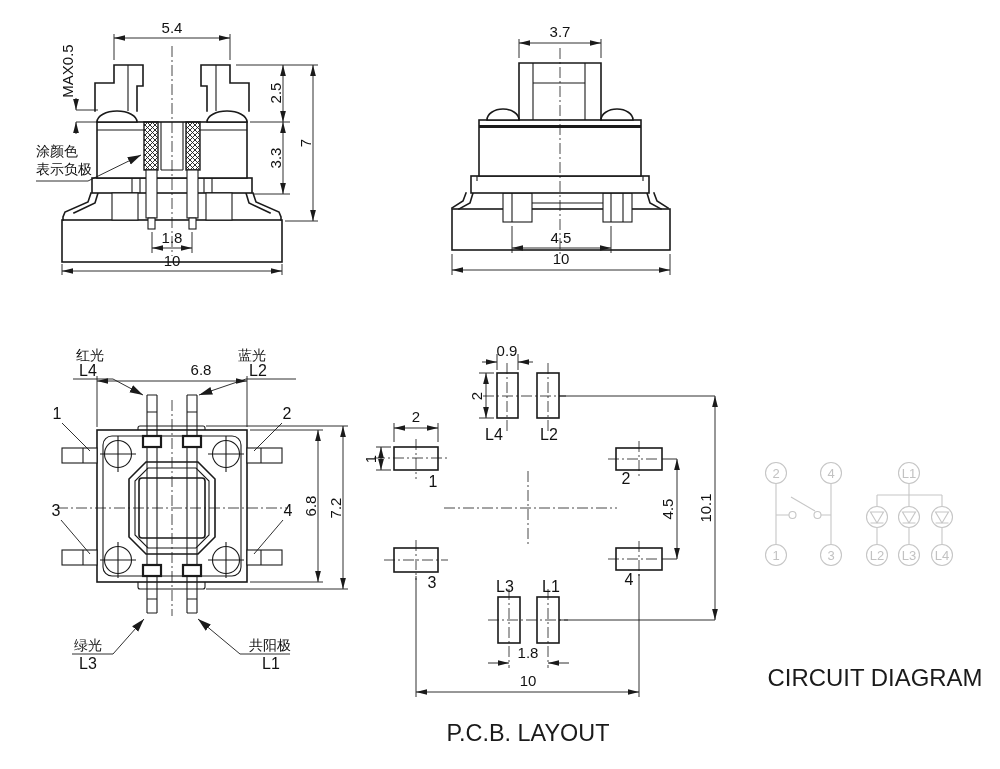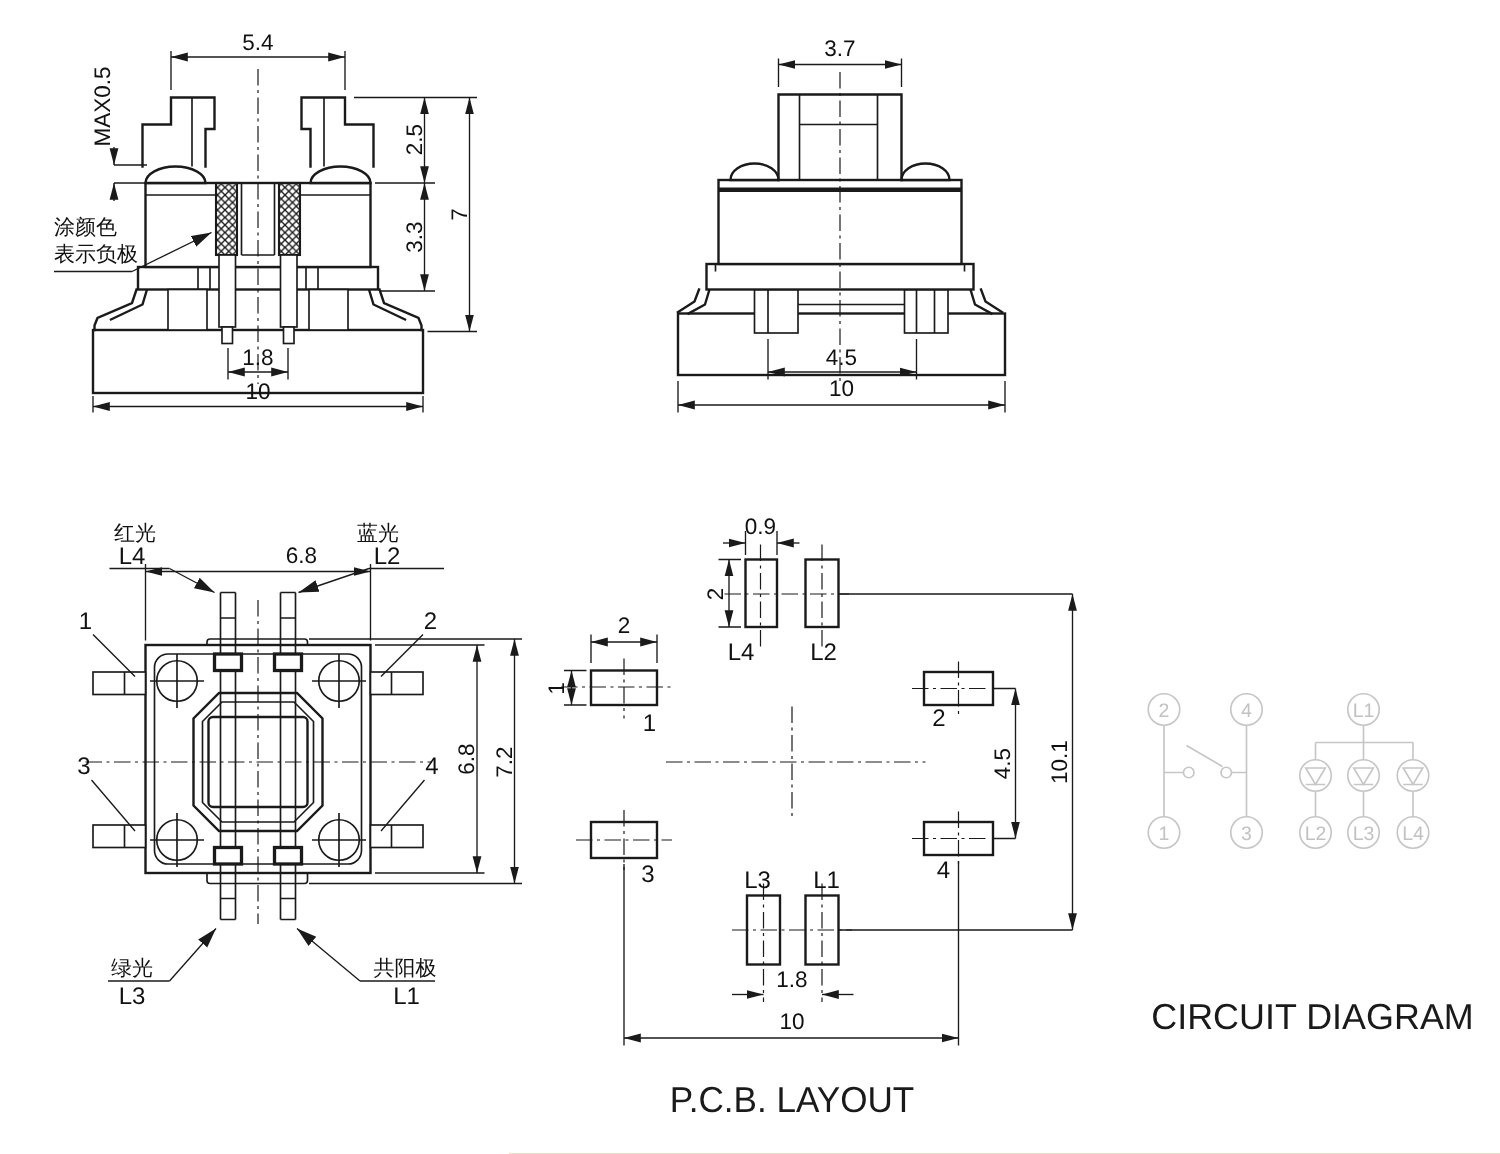--- a/index.html
+++ b/index.html
@@ -1,16 +1,16 @@
 <!DOCTYPE html>
 <html><head>
 <meta charset="utf-8">
 <style>
   html,body{margin:0;padding:0;background:#fff;}
-  .stage{width:1000px;height:769px;position:relative;background:#a16207;font-family:"Liberation Sans",sans-serif;}
+  .stage{width:1000px;height:769px;position:relative;background:#1d4ed8;font-family:"Liberation Sans",sans-serif;}
   svg{display:block;}
   .ol{stroke:#1a1a1a;stroke-width:1.6;fill:none;stroke-linejoin:miter;stroke-linecap:square;}
   .olw{stroke:#1a1a1a;stroke-width:1.6;fill:#fff;stroke-linejoin:miter;}
   .md{stroke:#1a1a1a;stroke-width:1.1;fill:none;}
   .mdw{stroke:#1a1a1a;stroke-width:1.1;fill:#fff;}
   .thin{stroke:#1a1a1a;stroke-width:0.9;fill:none;}
   .thick{stroke:#1a1a1a;stroke-width:3;fill:none;}
   .clamp{stroke:#1a1a1a;stroke-width:2.2;fill:#fff;}
   .cl{stroke:#1a1a1a;stroke-width:0.8;fill:none;stroke-dasharray:11 3 2 3;}
   .dim{font-family:"Liberation Sans",sans-serif;font-size:15px;fill:#111;text-anchor:middle;}

